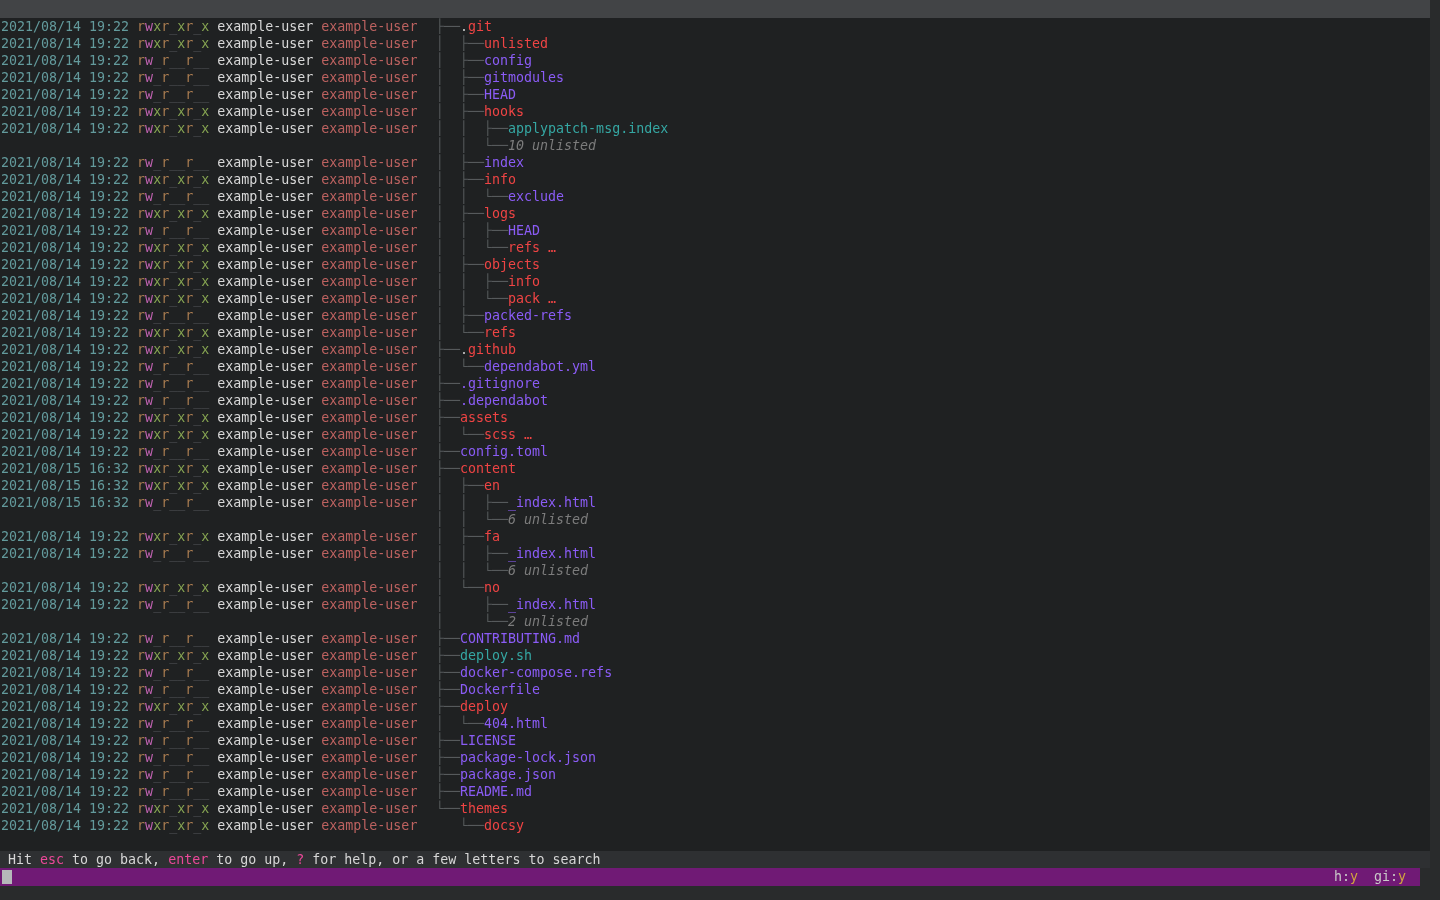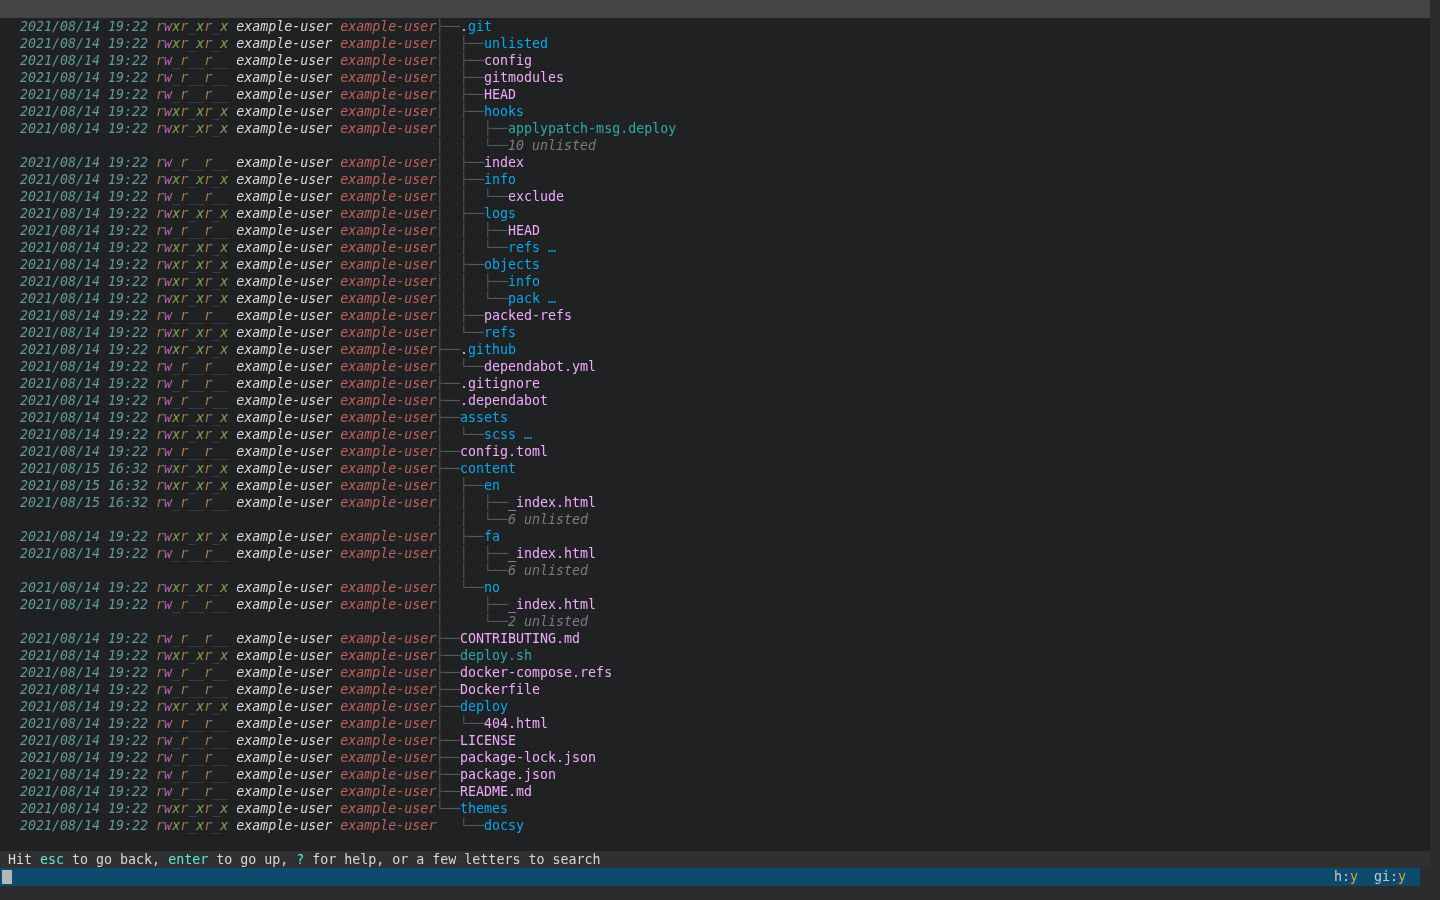--- a/index.html
+++ b/index.html
@@ -6,40 +6,40 @@
   html,body { width:1440px; height:900px; overflow:hidden; }
   body { background:#292b2c; font-family:"DejaVu Sans Mono", monospace; }
   .screen { position:relative; width:1440px; height:900px; background:#292b2c;
             font-size:13.3px; line-height:17px; }
   .topbar { position:absolute; left:0; top:0; width:1430px; height:18px;
             background:#424446; color:#9cb5cc; line-height:18px;
             padding-left:2px; white-space:pre; }
   .main { position:absolute; left:0; top:18px; width:1430px; height:833px;
           background:#1f2122; }
   .row { position:relative; height:17px; white-space:pre; }
-  .meta { position:absolute; left:20px; top:0; white-space:pre;font-style:italic; }
+  .meta { position:absolute; left:1px; top:0; white-space:pre; }
   .tree { position:absolute; left:436px; top:0; white-space:pre; }
   .c-date { color:#639a9c; }
   .c-pr { color:#a97c50; }
   .c-pw { color:#bf62b0; }
   .c-px { color:#85a351; }
   .c-pu { color:#515456; }
   .c-owner { color:#d9d9d9; }
   .c-group { color:#bd6260; }
   .c-line { color:#565a5c; }
-  .c-dir { color:#0ea5e9; }
-  .c-file { color:#f0abfc; }
+  .c-dir { color:#ef4444; }
+  .c-file { color:#8b5cf6; }
   .c-exec { color:#35a7a3; }
   .c-unlisted { color:#7c7c7c; font-style:italic; }
   .c-dot { color:#c6c6c6; }
   .statusbar { position:absolute; left:0; top:851px; width:1430px; height:17px;
                background:#2e3032; color:#d6d6d6; padding-left:8px; white-space:pre; }
-  .statusbar .hl { color:#5eead4; }
+  .statusbar .hl { color:#ec4899; }
   .inputbar { position:absolute; left:0; top:868px; width:1420px; height:18px;
-              background:#0c4a6e;padding-left:23px; }
+              background:#701a75;padding-left:23px; }
   .cursor { position:absolute; left:2px; top:2px; width:10px; height:14px;
             background:#b5b8ba; }
   .flags { position:absolute; right:14px; top:0; line-height:18px; white-space:pre; }
   .flag-label { color:#c9c9c9; }
   .flag-value { color:#d2a63e; }
 </style>
 </head>
 <body>
 
 <div class="screen">
@@ -74,21 +74,21 @@
     <span class="tree"><span class="c-line">│  ├──</span><span class="c-file">HEAD</span></span>
   </div>
 
   <div class="row">
     <span class="meta"><span class="c-date">2021/08/14 19:22 </span><span class="c-pr">r</span><span class="c-pw">w</span><span class="c-px">x</span><span class="c-pr">r</span><span class="c-pu">_</span><span class="c-px">x</span><span class="c-pr">r</span><span class="c-pu">_</span><span class="c-px">x</span><span class="c-owner"> example-user</span><span class="c-group"> example-user</span></span>
     <span class="tree"><span class="c-line">│  ├──</span><span class="c-dir">hooks</span></span>
   </div>
 
   <div class="row">
     <span class="meta"><span class="c-date">2021/08/14 19:22 </span><span class="c-pr">r</span><span class="c-pw">w</span><span class="c-px">x</span><span class="c-pr">r</span><span class="c-pu">_</span><span class="c-px">x</span><span class="c-pr">r</span><span class="c-pu">_</span><span class="c-px">x</span><span class="c-owner"> example-user</span><span class="c-group"> example-user</span></span>
-    <span class="tree"><span class="c-line">│  │  ├──</span><span class="c-exec">applypatch-msg.deploy</span></span>
+    <span class="tree"><span class="c-line">│  │  ├──</span><span class="c-exec">applypatch-msg.index</span></span>
   </div>
 
   <div class="row">
     <span class="meta"></span>
     <span class="tree"><span class="c-line">│  │  └──</span><span class="c-unlisted">10 unlisted</span></span>
   </div>
 
   <div class="row">
     <span class="meta"><span class="c-date">2021/08/14 19:22 </span><span class="c-pr">r</span><span class="c-pw">w</span><span class="c-pu">_</span><span class="c-pr">r</span><span class="c-pu">_</span><span class="c-pu">_</span><span class="c-pr">r</span><span class="c-pu">_</span><span class="c-pu">_</span><span class="c-owner"> example-user</span><span class="c-group"> example-user</span></span>
     <span class="tree"><span class="c-line">│  ├──</span><span class="c-file">index</span></span>

